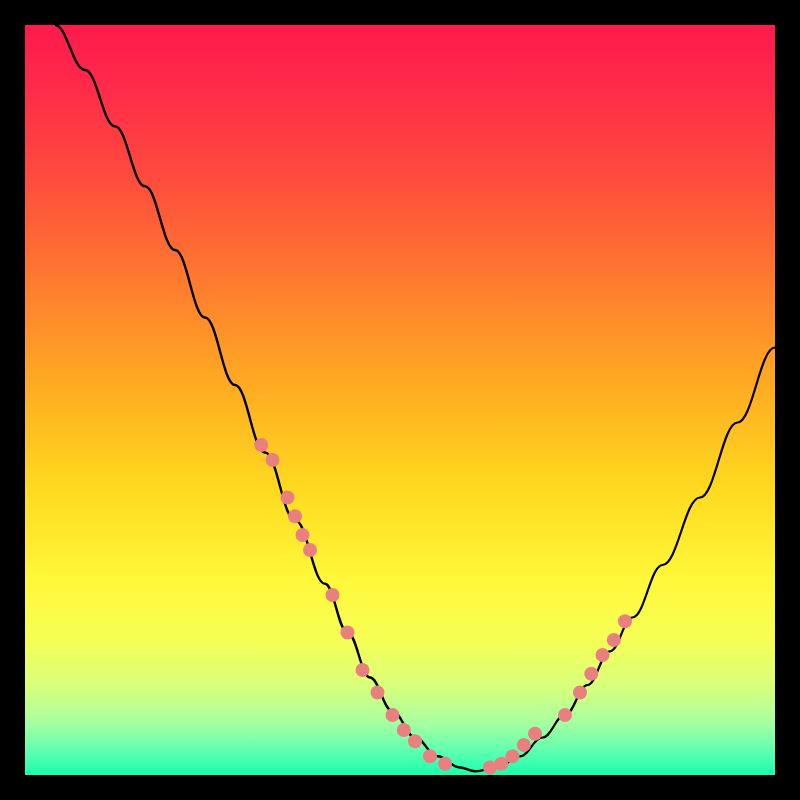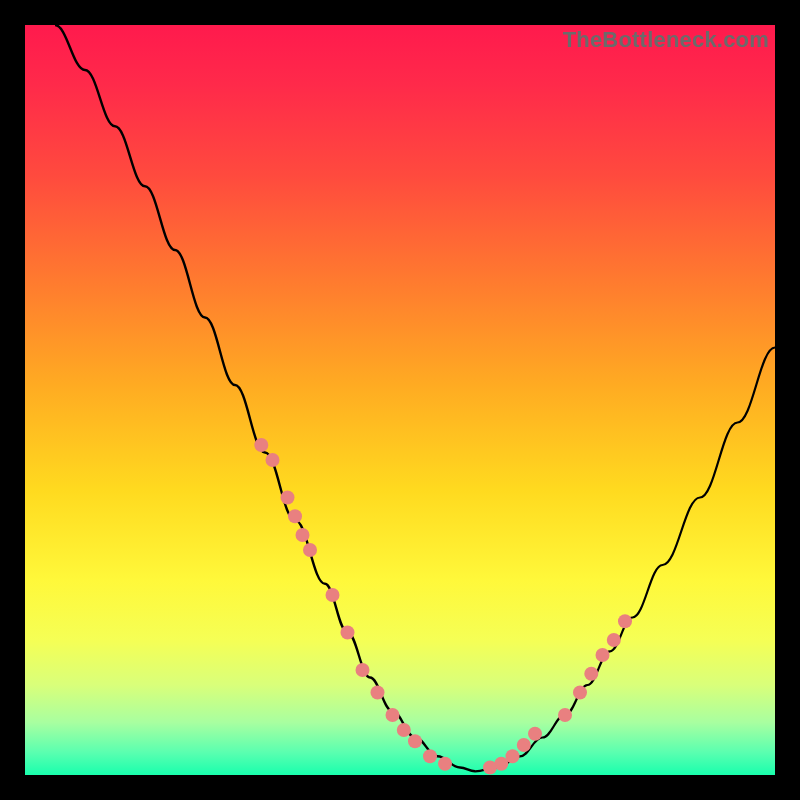--- a/index.html
+++ b/index.html
@@ -91,14 +91,13 @@
         <circle cx="510.0" cy="708.8" r="7" fill="#e98080"></circle>
         <circle cx="540.0" cy="690.0" r="7" fill="#e98080"></circle>
         <circle cx="555.0" cy="667.5" r="7" fill="#e98080"></circle>
         <circle cx="566.3" cy="648.8" r="7" fill="#e98080"></circle>
         <circle cx="577.5" cy="630.0" r="7" fill="#e98080"></circle>
         <circle cx="588.8" cy="615.0" r="7" fill="#e98080"></circle>
         <circle cx="600.0" cy="596.3" r="7" fill="#e98080"></circle>
       </g>
   </svg>
 
-  <div class="watermark">TheBottleneck.com</div>
 </div>
 
 </body></html>

